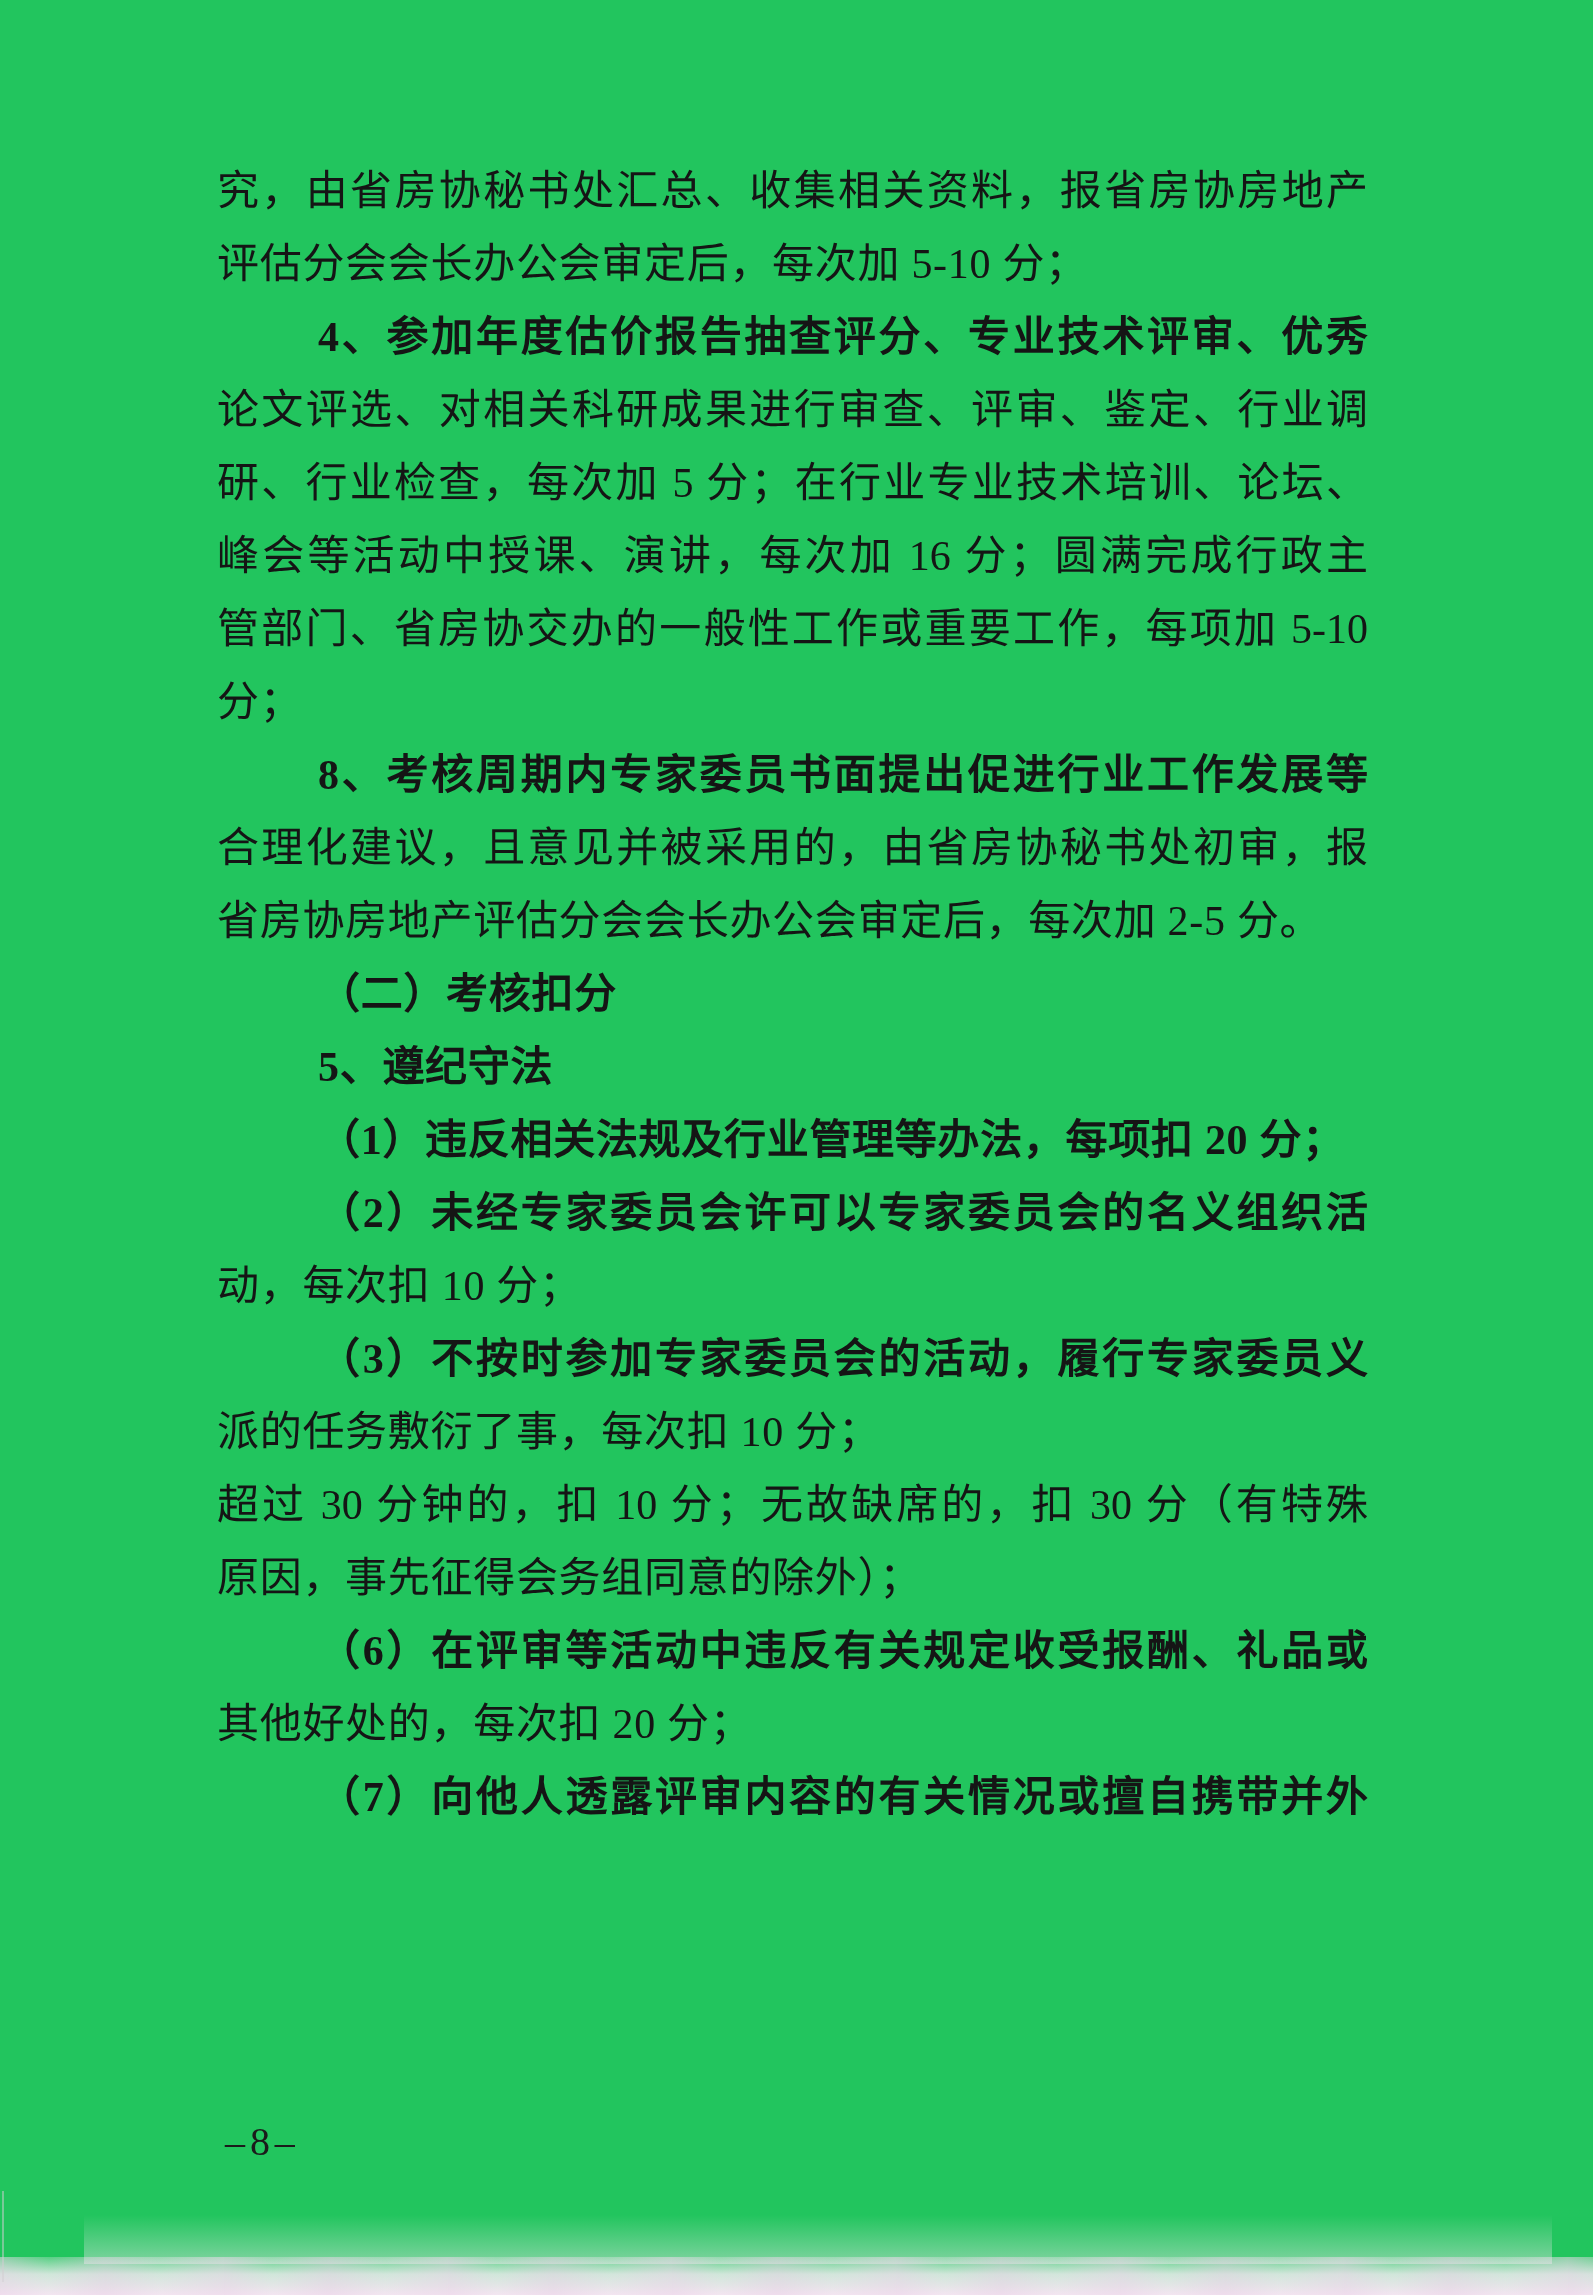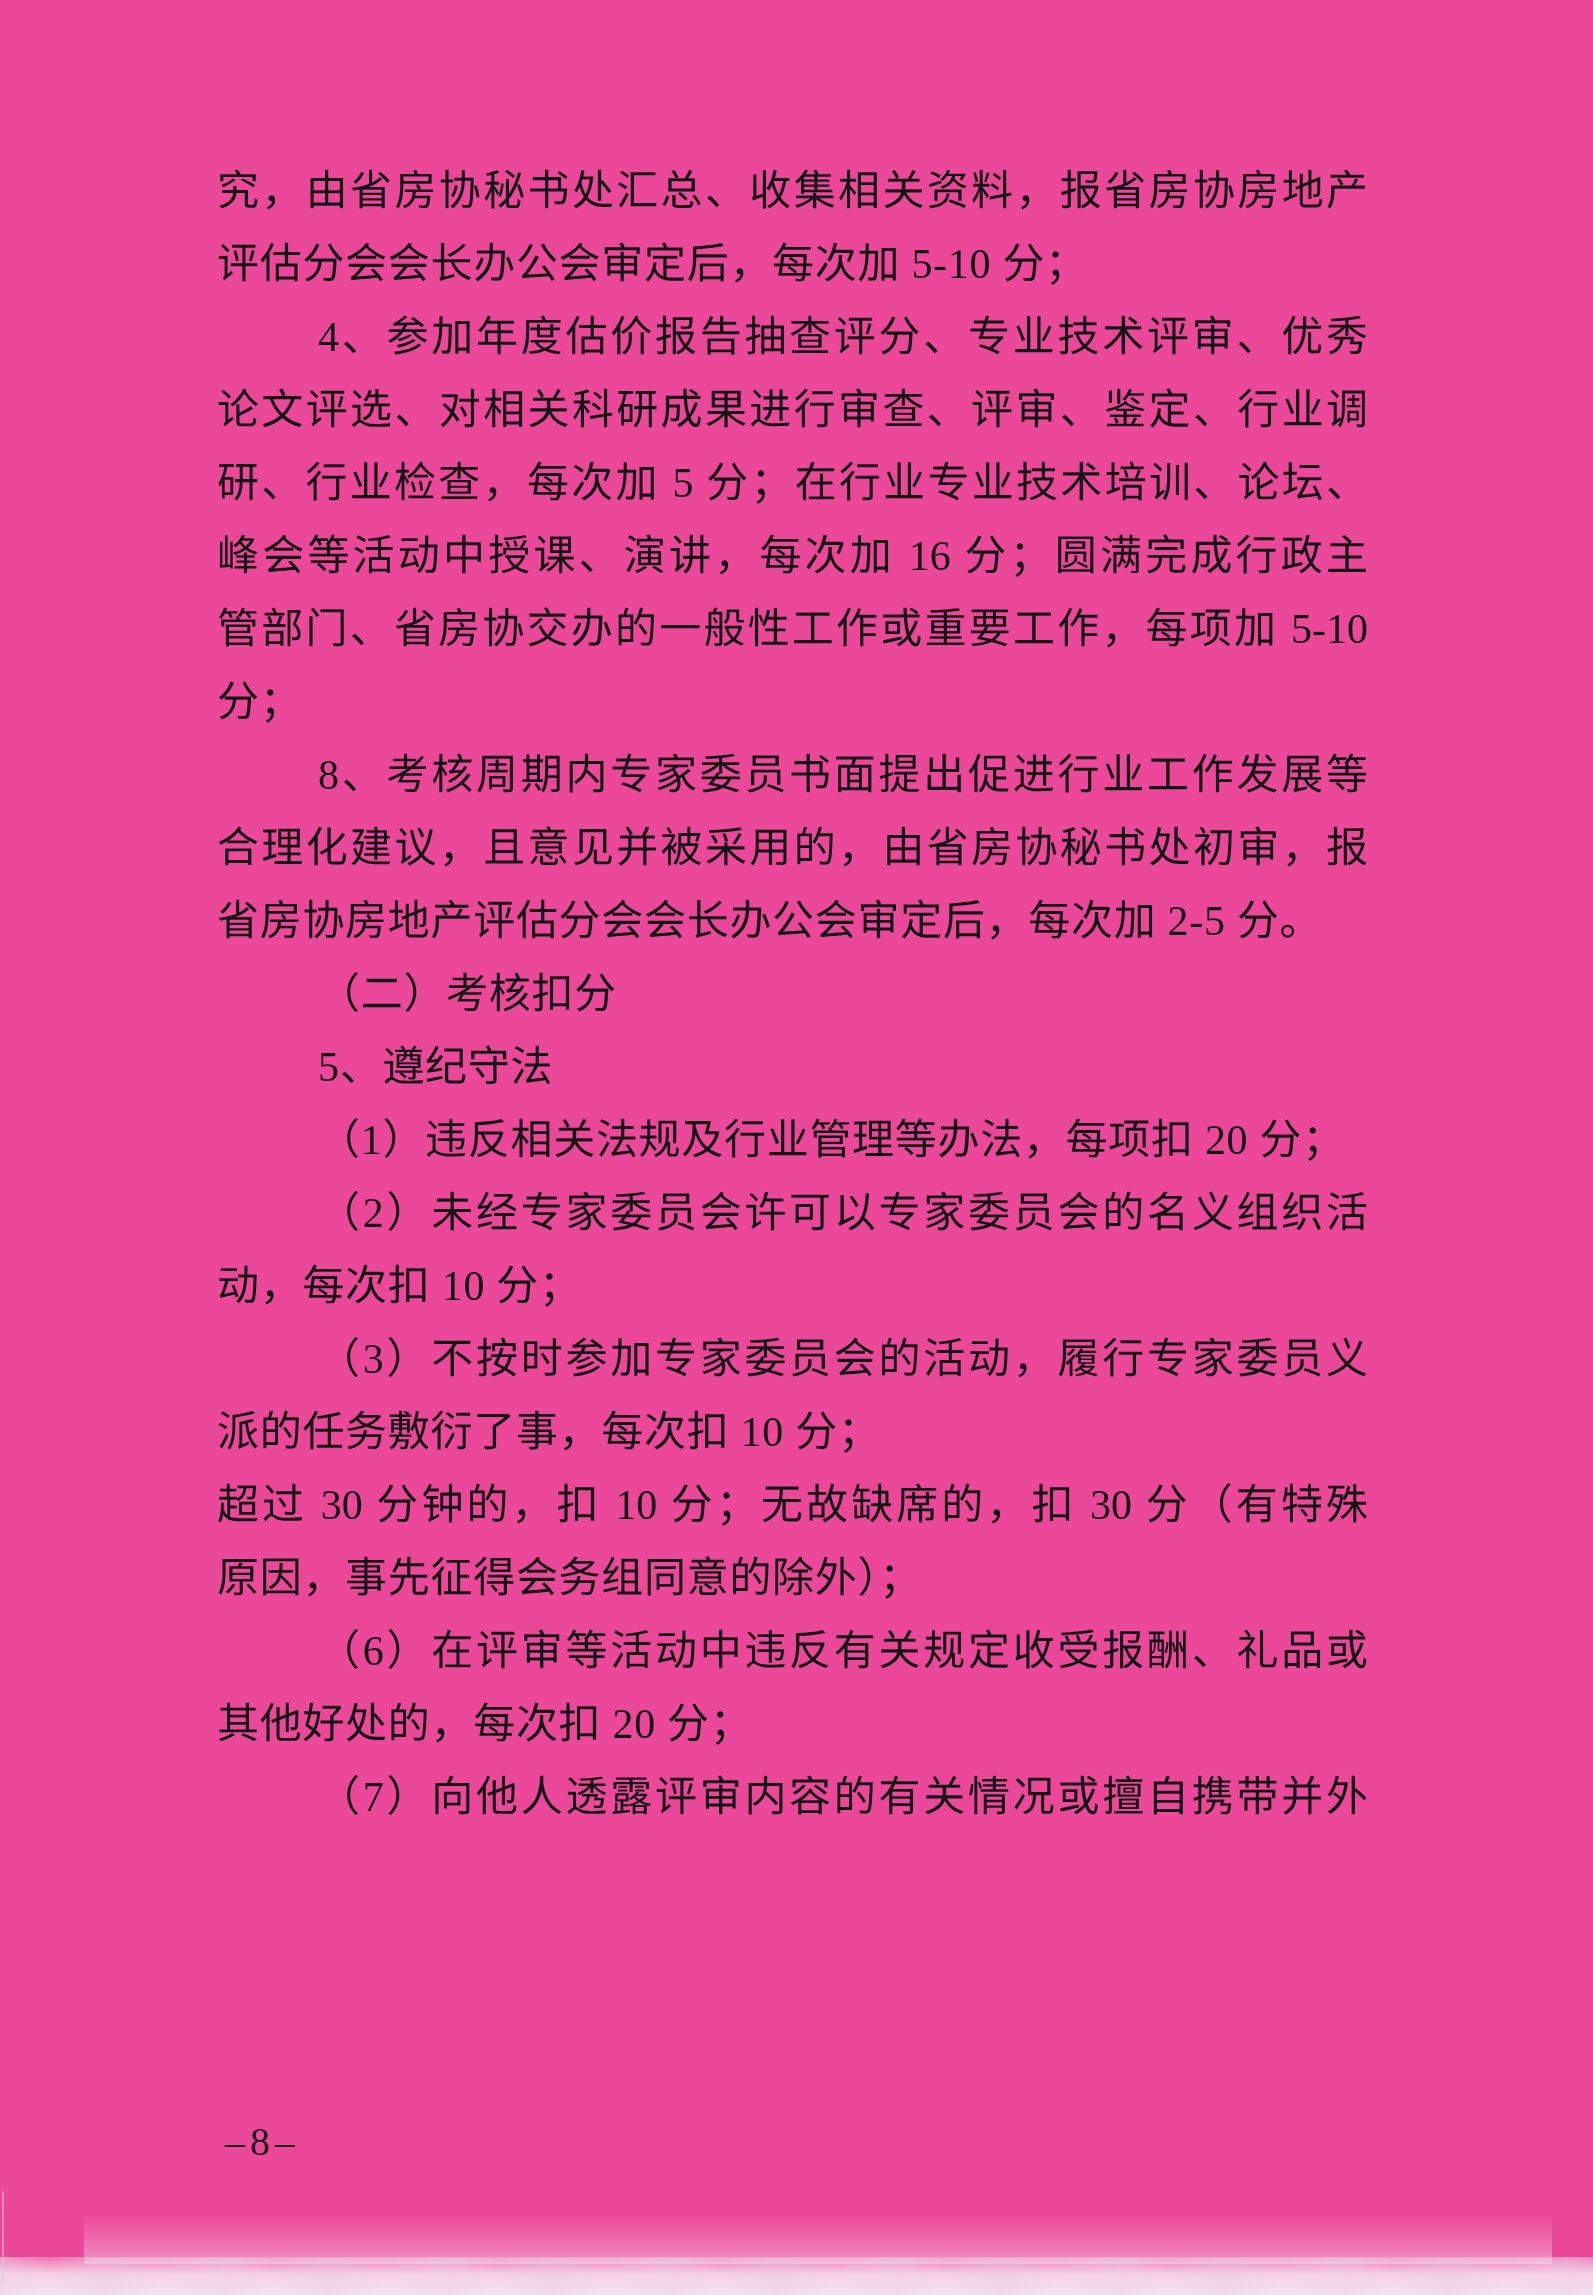--- a/index.html
+++ b/index.html
@@ -4,21 +4,21 @@
 <style>
   html, body {
     margin: 0;
     padding: 0;
     background: #ffffff;
   }
   .page {
     position: relative;
     width: 1594px;
     height: 2295px;
-    background: #ec4899;
+    background: #22c55e;
     overflow: hidden;
     font-family: "Liberation Serif", serif;
     color: #151515;
   }
   
   .text-block {
     position: absolute;
     left: 217px;
     top: 155px;
     width: 1151px;
@@ -35,20 +35,21 @@
   .j {
     white-space: normal;
     letter-spacing: 0;
     text-align: justify;
     text-align-last: justify;
     text-justify: inter-character;
   }
   
   .i {
     padding-left: 101px;
+    font-weight: bold;
   }
   .page-num {
     position: absolute;
     left: 225px;
     top: 2118px;
     font-size: 40px;
     letter-spacing: 4.9px;
     color: #1b1b1b;
   }
   

